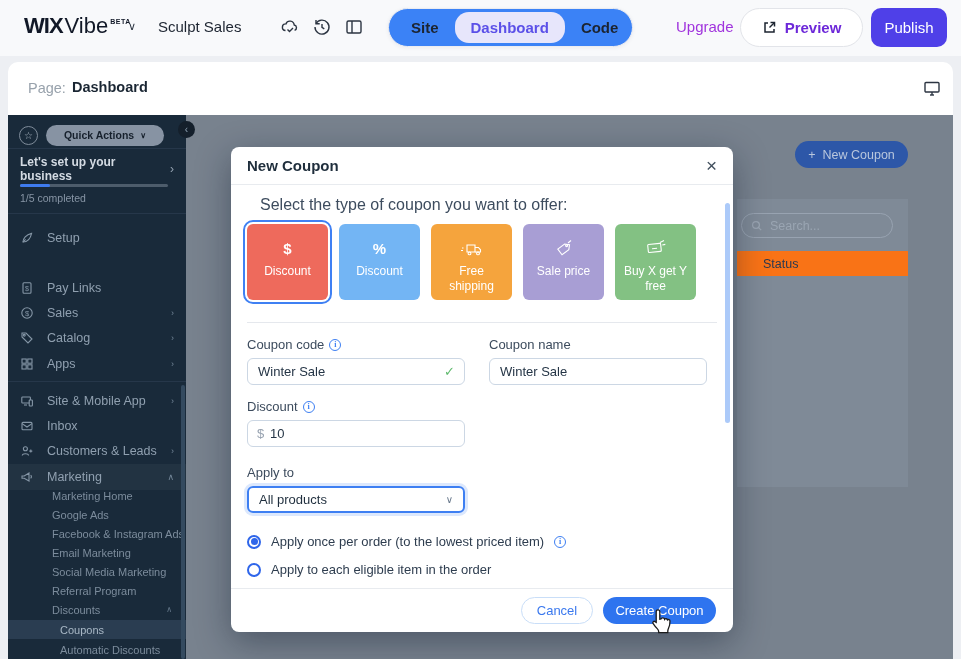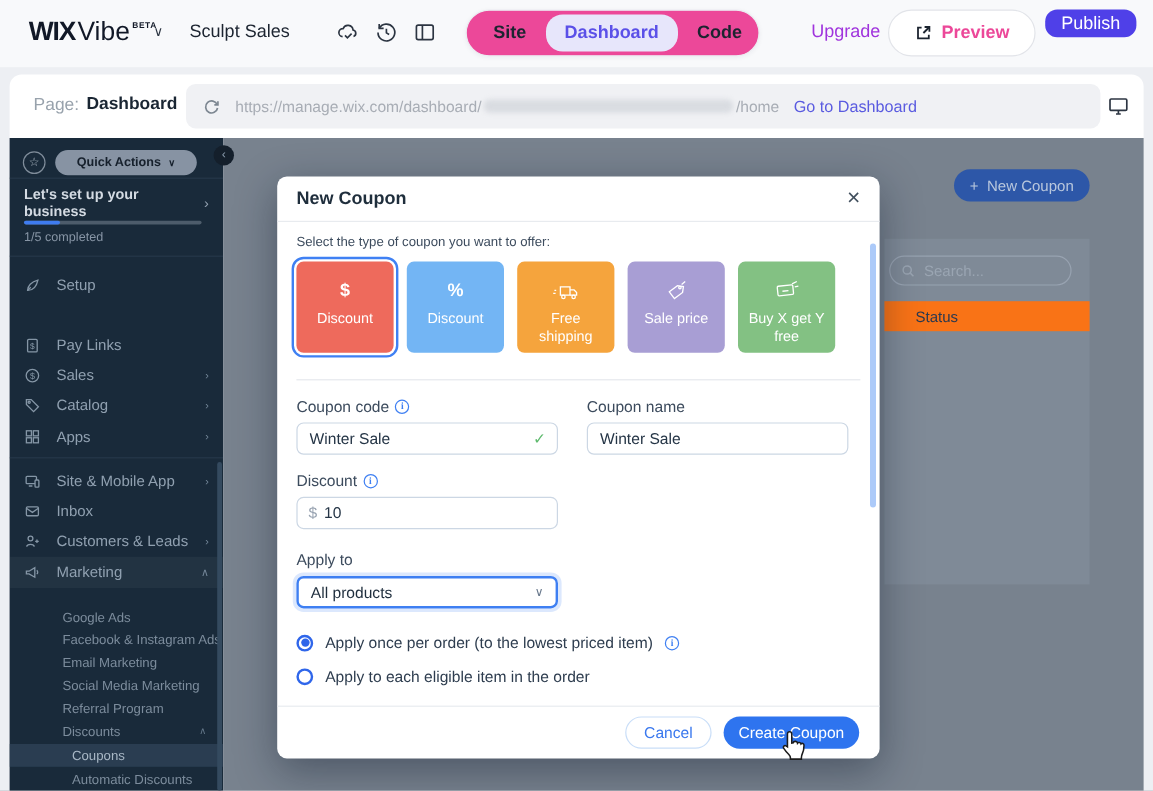--- a/index.html
+++ b/index.html
@@ -9,26 +9,26 @@
 
   
   .topbar { position:absolute; left:0; top:0; width:961px; height:56px; background:#f8f9fb; }
   .logo { position:absolute; left:24px; top:13px; display:flex; align-items:flex-end; cursor:default; }
   .logo .wix { font-size:22px; font-weight:800; letter-spacing:-1px; color:#111827; }
   .logo .vibe { font-size:22px; font-weight:400; color:#111827; margin-left:2px; }
   .logo .beta { font-size:7px; font-weight:600; color:#111827; letter-spacing:.5px; position:relative; top:-14px; left:2px; }
   .logo-chev { position:absolute; left:128px; top:20px; font-size:11px; color:#2c3542; }
   .sitename { position:absolute; left:158px; top:18px; font-size:15px; font-weight:500; color:#1c2430; }
   .tb-icon { position:absolute; top:17px; width:20px; height:20px; color:#2c3542; }
-  .seg { position:absolute; left:388px; top:8px; width:245px; height:39px; background:#ec4899; border:1px solid #ebecf1; border-radius:20px; box-shadow:0 1px 4px rgba(30,30,60,.06); display:flex; align-items:center; padding:0 6px; }
+  .seg { position:absolute; left:388px; top:8px; width:245px; height:39px; background:#3b82f6; border:1px solid #ebecf1; border-radius:20px; box-shadow:0 1px 4px rgba(30,30,60,.06); display:flex; align-items:center; padding:0 6px; }
   .seg .tab { font-size:15px; font-weight:600; color:#1c2430; padding:7px 16px; border-radius:14px; cursor:pointer; }
   .seg .tab.active { background:#e7e6fb; color:#5b50e8; }
   .upgrade { position:absolute; left:676px; top:18px; font-size:15px; font-weight:500; color:#a034dd; cursor:pointer; }
-  .preview-btn { position:absolute; left:740px; top:8px; width:123px; height:39px; border-radius:20px; background:#fff; border:1px solid #e2e4e9; display:flex; align-items:center; justify-content:center; gap:8px; font-size:15px; font-weight:600; color:#ec4899; cursor:pointer; }
-  .publish-btn { position:absolute; left:871px; top:8px; width:76px; height:23px; border-radius:10px; background:#4f40e8; color:#fff; font-size:15px; font-weight:500; display:flex; align-items:center; justify-content:center; cursor:pointer; border:none; }
+  .preview-btn { position:absolute; left:740px; top:8px; width:123px; height:39px; border-radius:20px; background:#fff; border:1px solid #e2e4e9; display:flex; align-items:center; justify-content:center; gap:8px; font-size:15px; font-weight:600; color:#6d28d9; cursor:pointer; }
+  .publish-btn { position:absolute; left:871px; top:8px; width:76px; height:39px; border-radius:10px; background:#4f40e8; color:#fff; font-size:15px; font-weight:500; display:flex; align-items:center; justify-content:center; cursor:pointer; border:none; }
   .pagebar { position:absolute; left:8px; top:62px; width:945px; height:53px; background:#fff; border-radius:10px 10px 0 0; }
   .page-label { position:absolute; left:20px; top:18px; font-size:14.5px; color:#98a2ac; }
   .page-name { position:absolute; left:64px; top:17px; font-size:14.5px; font-weight:600; color:#1a2633; }
   .urlbar { position:absolute; left:147px; top:8px; width:762px; height:37px; background:#f0f1f4; border-radius:8px; display:flex; align-items:center; padding:0 14px; }
   .url-refresh { width:15px; height:15px; color:#7d8791; margin-right:12px; flex:none; }
   .url-text { font-size:13px; color:#a8adb5; white-space:nowrap; }
   .redacted { display:inline-block; width:208px; height:11px; background:#d9dce1; border-radius:5px; filter:blur(2px); vertical-align:middle; margin:0 2px; }
   .go-link { font-size:13.5px; color:#5a5be0; margin-left:12px; cursor:pointer; white-space:nowrap; }
   .monitor-icon { position:absolute; left:914px; top:16px; width:20px; height:20px; color:#2c3542; cursor:pointer; }
 
@@ -62,21 +62,21 @@
   .bg-panel { position:absolute; left:551px; top:84px; width:171px; height:288px; background:#7f8a97; }
   .bg-search { position:absolute; left:4px; top:14px; width:152px; height:25px; border-radius:14px; border:1px solid #98a3b1; display:flex; align-items:center; padding:0 9px; gap:7px; color:#9aa5b2; font-size:12.5px; cursor:text; }
   .bg-status { position:absolute; left:0; top:52px; width:171px; height:25px; background:#f97316; display:flex; align-items:center; padding-left:26px; font-size:12.5px; color:#2b3950; }
 
   
   .modal { position:absolute; left:231px; top:147px; width:502px; height:485px; background:#fff; border-radius:8px; box-shadow:0 10px 35px rgba(10,20,40,.40); z-index:5; }
   .m-head { position:absolute; left:0; top:0; width:100%; height:38px; border-bottom:1px solid #e8ebef; display:flex; align-items:center; padding:0 16px; }
   .m-title { font-size:15px; font-weight:700; color:#1f2e3c; flex:1; }
   .m-close { font-size:19px; color:#42505e; cursor:pointer; line-height:1; }
   .m-body { position:absolute; left:16px; right:16px; top:38px; }
-  .m-intro { margin-top:11px; font-size:11px; color:#3d4c5e; }
+  .m-intro { margin-top:11px; font-size:16px; color:#3d4c5e;margin-left:13px; }
   .tiles { margin-top:10px; display:flex; gap:11px; align-items:flex-start; }
   .tile { width:81px; height:76px; border-radius:6px; color:#fff; display:flex; flex-direction:column; align-items:center; justify-content:flex-start; padding-top:11px; cursor:pointer; }
   .tile .ticon { height:26px; display:flex; align-items:center; justify-content:center; font-size:15px; font-weight:600; }
   .tile .tlabel { font-size:12px; line-height:1.25; text-align:center; margin-top:3px; padding:0 6px; }
   .tile-wrap { border:2px solid #3f80f3; border-radius:10px; padding:2px; margin:-4px; cursor:pointer; }
   .m-div { margin-top:22px; border-top:1px solid #e5e8ed; }
   .f-row { display:flex; gap:24px; margin-top:14px; }
   .f-col { width:218px; }
   .f-label { font-size:13px; color:#3c4b5d; display:flex; align-items:center; gap:5px; }
   .info-i { width:12px; height:12px; border-radius:50%; border:1px solid #3e7ff2; color:#3e7ff2; font-size:8px; font-weight:700; display:inline-flex; align-items:center; justify-content:center; font-family:"Liberation Serif", serif; }
@@ -149,32 +149,20 @@
           </svg>
       </span>
       <span>Preview</span>
     </div>
     <button class="publish-btn">Publish</button>
   </div>
 
   <div class="pagebar">
     <span class="page-label">Page:</span>
     <span class="page-name">Dashboard</span>
-    <div class="urlbar">
-      <span class="url-refresh">
-        <svg viewBox="0 0 15 15" fill="none" stroke="#7d8791" stroke-width="1.4">
-            <path d="M12 6.2A5 5 0 1 0 12.3 9"></path>
-            <path d="M12.6 3.4v3h-3"></path>
-          </svg>
-      </span>
-      <span class="url-text">https://manage.wix.com/dashboard/</span>
-        <span class="redacted"></span>
-        <span class="url-text">/home</span>
-      <span class="go-link">Go to Dashboard</span>
-    </div>
     <span class="monitor-icon">
       <svg viewBox="0 0 20 20" fill="none" stroke="#2c3542" stroke-width="1.4">
           <rect x="3" y="4.5" width="14" height="9.5" rx="1"></rect>
           <path d="M8 17h4"></path>
           <path d="M10 14v3"></path>
         </svg>
     </span>
   </div>
 
   <div class="sidebar">
@@ -283,20 +271,21 @@
       <span class="nicon">
           <svg viewBox="0 0 14 14" fill="none" stroke="currentColor" stroke-width="1.1">
             <path d="M2 6v2.2h2.2L9 11V3L4.2 6H2z"></path>
             <path d="M10.6 5.3c1.1.6 1.1 2.4 0 3"></path>
           </svg>
         </span>
       <span class="lbl">Marketing</span>
       <span class="chev">∧</span>
     </div>
 
+    <div class="sub" style="top:371px">Marketing Home</div>
     <div class="sub" style="top:390px">Google Ads</div>
     <div class="sub" style="top:409px">Facebook &amp; Instagram Ads</div>
     <div class="sub" style="top:428px">Email Marketing</div>
     <div class="sub" style="top:447px">Social Media Marketing</div>
     <div class="sub" style="top:466px">Referral Program</div>
     <div class="sub" style="top:485px;padding-right:14px">
       <span style="flex:1">Discounts</span>
       <span style="font-size:8px;color:#65788a">∧</span>
     </div>
     <div class="sub active" style="top:505px">Coupons</div>

